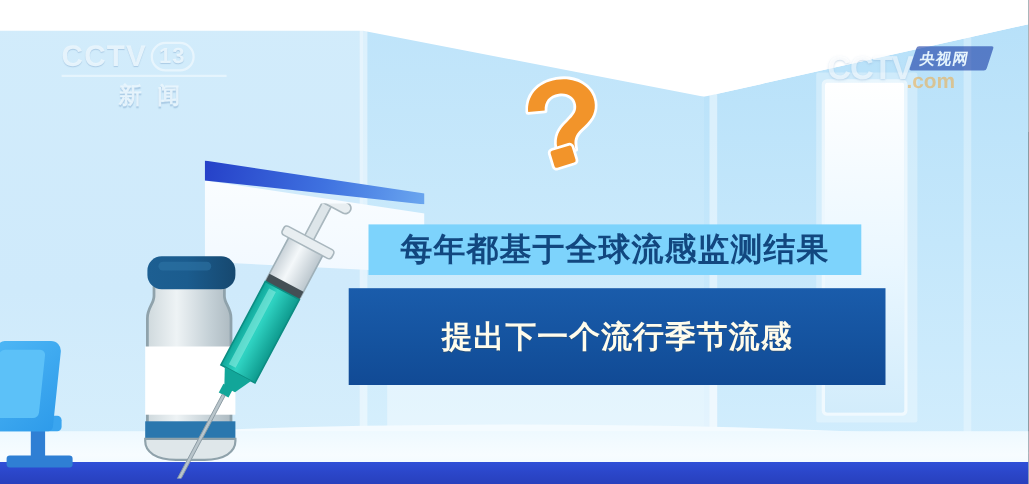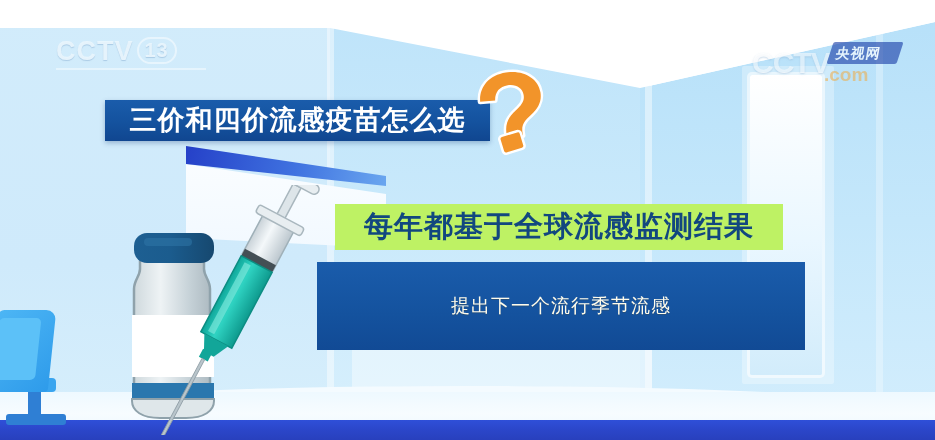--- a/index.html
+++ b/index.html
@@ -190,36 +190,36 @@
     position:absolute;left:335px;top:160px;width:450px;height:40px;
     display:flex;align-items:center;justify-content:center;
   }
   .line-who span{
     font-size:29px;font-weight:bold;color:#12477f;
     letter-spacing:2px;white-space:nowrap;
   }
 
   .band-white{
     position:absolute;left:335px;top:204px;width:448px;height:46px;
-    background:#bef264;
+    background:#7dd3fc;
     display:flex;align-items:center;justify-content:center;
   }
   .band-white span{
     font-size:29px;font-weight:bold;color:#12477f;
     letter-spacing:1px;white-space:nowrap;
   }
 
   .box-blue{
     position:absolute;left:317px;top:262px;width:488px;height:88px;
     background:linear-gradient(180deg,#1a5cab 0%,#14529e 60%,#114a95 100%);
     display:flex;flex-direction:column;align-items:center;justify-content:center;
     gap:2px;
   }
   .box-blue span{
-    font-size:19px;font-weight:normal;color:#fffcec;
+    font-size:28px;font-weight:bold;color:#fffcec;
     letter-spacing:1px;line-height:1.28;white-space:nowrap;
     text-shadow:0 1px 0 rgba(90,70,20,.25);
   }
 
   
   .art{position:absolute;left:110px;top:185px;width:240px;height:250px;}
   .art svg{width:240px;height:250px;display:block;}
 </style>
 </head>
 <body>
@@ -254,32 +254,30 @@
   <div class="deco-board">
     <div class="deco-body"></div>
     <div class="deco-top"></div>
   </div>
 
   <div class="cctv-logo">
     <div class="row1">
       <span>CCTV</span><span class="num">13</span>
     </div>
     <div class="rule"></div>
+    <div class="row2">新闻</div>
   </div>
 
   <div class="watermark">
     <div class="wm-text">CCTV</div>
     <div class="wm-badge"></div>
     <div class="wm-badge-t">央视网</div>
     <div class="wm-com">.com</div>
   </div>
 
-  <div class="title-banner">
-    <span>三价和四价流感疫苗怎么选</span>
-  </div>
 
   <div class="qmark">
     <svg viewBox="0 0 80 86" xmlns="http://www.w3.org/2000/svg">
       <path d="M40 4 C22 4 11 15 10 29 l15 1 c1-8 6-13 15-13 c8 0 14 5 14 12 c0 6-3 9-10 14 c-9 6-13 12-13 22 l0 4 16 0 l0-3 c0-7 3-11 11-16 c9-6 13-12 13-21 C71 15 58 4 40 4 Z" fill="#F2942A" stroke="#ffffff" stroke-width="5" stroke-linejoin="round"></path>
       <path d="M40 4 C22 4 11 15 10 29 l15 1 c1-8 6-13 15-13 c8 0 14 5 14 12 c0 6-3 9-10 14 c-9 6-13 12-13 22 l0 4 16 0 l0-3 c0-7 3-11 11-16 c9-6 13-12 13-21 C71 15 58 4 40 4 Z" fill="#F2942A"></path>
       <rect x="25" y="66" width="20" height="16" rx="2" fill="#F2942A" stroke="#ffffff" stroke-width="5" stroke-linejoin="round" transform="rotate(-8 35 74)"></rect>
       <rect x="25" y="66" width="20" height="16" rx="2" fill="#F2942A" transform="rotate(-8 35 74)"></rect>
     </svg>
   </div>
 

